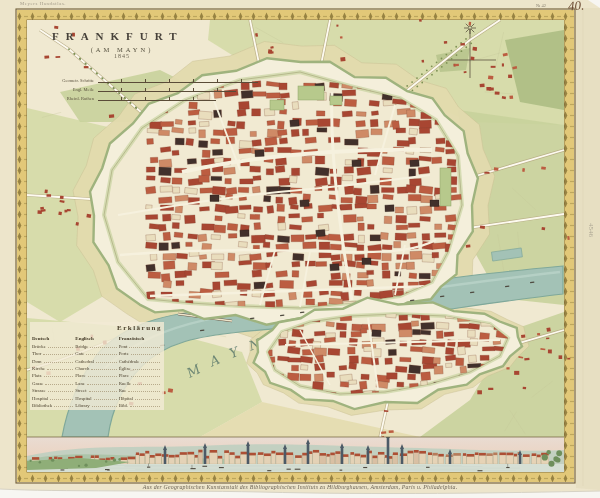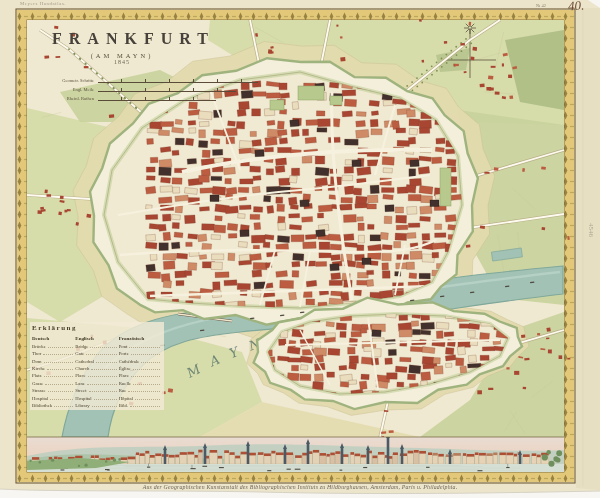--- a/index.html
+++ b/index.html
@@ -2,36 +2,36 @@
 <html><head>
 <meta charset="utf-8">
 <style>
   html,body{margin:0;padding:0;}
   body{background:#f7f6f2;font-family:"Liberation Serif","DejaVu Serif",serif;}
   #stage{position:relative;width:600px;height:498px;overflow:hidden;background:#f7f6f2;}
   #scene{position:absolute;left:0;top:0;}
   .overlay{position:absolute;color:#4a3f30;}
   
   #title-block{left:52px;top:30px;width:150px;text-align:left;}
-  #map-title{font-size:16px;font-weight:700;letter-spacing:7px;color:#46413a;}
+  #map-title{font-size:11px;font-weight:700;letter-spacing:7px;color:#46413a;}
   #map-subtitle{margin-top:4px;font-size:6.5px;letter-spacing:3px;text-align:center;width:140px;color:#55503f;}
   #map-year{font-size:6px;letter-spacing:1px;text-align:center;width:140px;color:#6a6352;}
   
   #scalebars{left:42px;top:74px;width:225px;}
   .scalebar-row{display:flex;align-items:flex-end;height:9px;}
   .sb-label{width:52px;font-size:4.5px;text-align:right;padding-right:4px;color:#5c5340;white-space:nowrap;}
   .sb-bar{height:3px;border-bottom:0.8px solid #5a4c38;
     background:repeating-linear-gradient(90deg,transparent 0 23px,#5a4c38 23px 24px);
     background-position:bottom;background-size:100% 3px;background-repeat:no-repeat;}
   .scalebar-row:nth-child(1) .sb-bar{width:160px;}
   .scalebar-row:nth-child(2) .sb-bar{width:138px;}
   .scalebar-row:nth-child(3) .sb-bar{width:118px;}
   
   #legend{left:30px;top:322px;width:130px;background:rgba(241,234,212,0.82);padding:2px 2px;}
-  #legend-title{font-size:7px;font-weight:700;text-align:left;letter-spacing:1.5px;color:#4a3f2c;margin-bottom:2px;}
+  #legend-title{font-size:7px;font-weight:700;text-align:right;letter-spacing:1.5px;color:#4a3f2c;margin-bottom:2px;}
   .legend-row{display:flex;height:7.4px;align-items:flex-end;}
   .legend-cell{flex:1;display:flex;align-items:flex-end;font-size:4.8px;color:#4a3f2c;overflow:hidden;white-space:nowrap;}
   .legend-cell.hdr{font-size:5px;font-weight:700;color:#3f3523;}
   .leader{flex:1;border-bottom:1px dotted #9b8a68;margin:0 2px 1px 2px;opacity:.65;min-width:3px;}
   
   #plate-number{right:16px;top:-2px;font-size:13px;font-style:italic;color:#6d4c33;transform:rotate(-3deg);}
   #plate-small{right:54px;top:3px;font-size:4.5px;color:#8c8474;}
   #series-note{left:20px;top:1px;font-size:4.8px;letter-spacing:.6px;color:#a29a88;}
   #pencil-note{right:2px;top:226px;font-size:7px;color:#948e80;opacity:.7;transform:rotate(90deg);transform-origin:center;}
   #bottom-caption{left:0;top:484px;width:600px;text-align:center;font-size:5.8px;font-style:italic;color:#6a6254;letter-spacing:.2px;}

